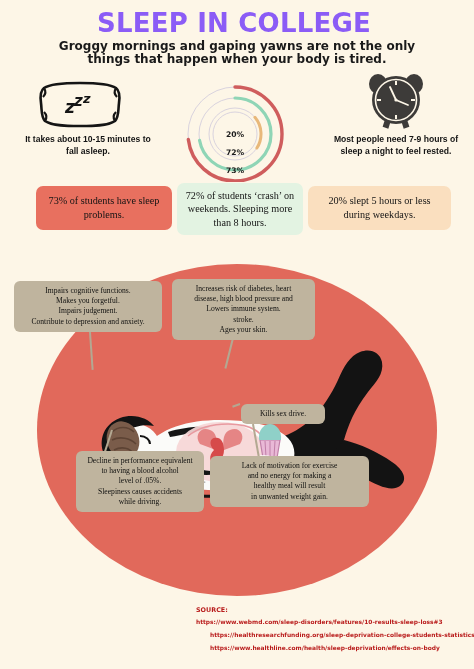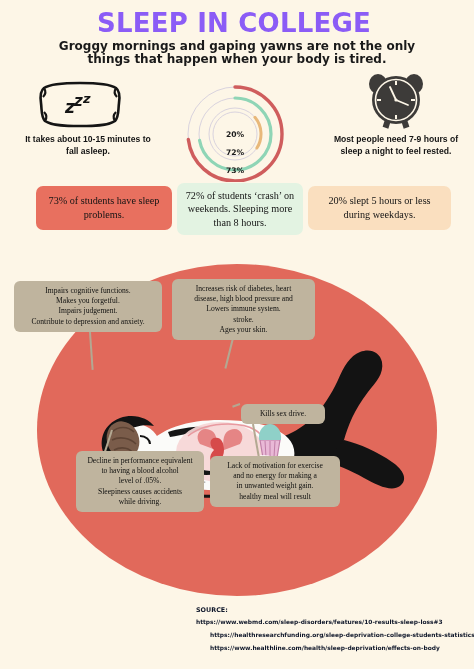--- a/index.html
+++ b/index.html
@@ -135,30 +135,30 @@
     position: absolute;
     background: #b3a892;
     width: 2px;
     transform-origin: top center;
   }
 
   #callout-brain   { top: 281px; left: 14px;  width: 148px; }
   #callout-organs  { top: 279px; left: 172px; width: 143px; }
   #callout-sex     { top: 381px; left: 241px; width: 84px; margin-top: 23px;  }
   #callout-driving { top: 451px; left: 76px;  width: 128px; }
-  #callout-weight  { top: 456px; left: 210px; width: 130px; }
+  #callout-weight  { top: 456px; left: 210px; width: 159px; }
 
   
   #sources {
     position: absolute;
     top: 606px;
     left: 196px;
     width: 278px;
     font-family: "DejaVu Sans", sans-serif;
-    color: #0f172a;
+    color: #b91c1c;
   }
   #source-label {
     font-size: 6.4px;
     font-weight: bold;
     margin-bottom: 2px;
   }
   .source-url {
     font-size: 5.9px;
     font-weight: bold;
     line-height: 13px;
@@ -327,22 +327,22 @@
     <div>Decline in performance equivalent</div>
     <div>to having a blood alcohol</div>
     <div>level of .05%.</div>
     <div>Sleepiness causes accidents</div>
     <div>while driving.</div>
   </div>
 
   <div class="callout" id="callout-weight">
     <div>Lack of motivation for exercise</div>
     <div>and no energy for making a</div>
+    <div>healthy meal will result</div>
     <div>in unwanted weight gain.</div>
-    <div>healthy meal will result</div>
   </div>
 
   <div id="sources">
     <div id="source-label">SOURCE:</div>
     <div class="source-url">https://www.webmd.com/sleep-disorders/features/10-results-sleep-loss#3</div>
     <div class="source-url src-indent">https://healthresearchfunding.org/sleep-deprivation-college-students-statistics/</div>
     <div class="source-url src-indent">https://www.healthline.com/health/sleep-deprivation/effects-on-body</div>
   </div>
 
 </div>

